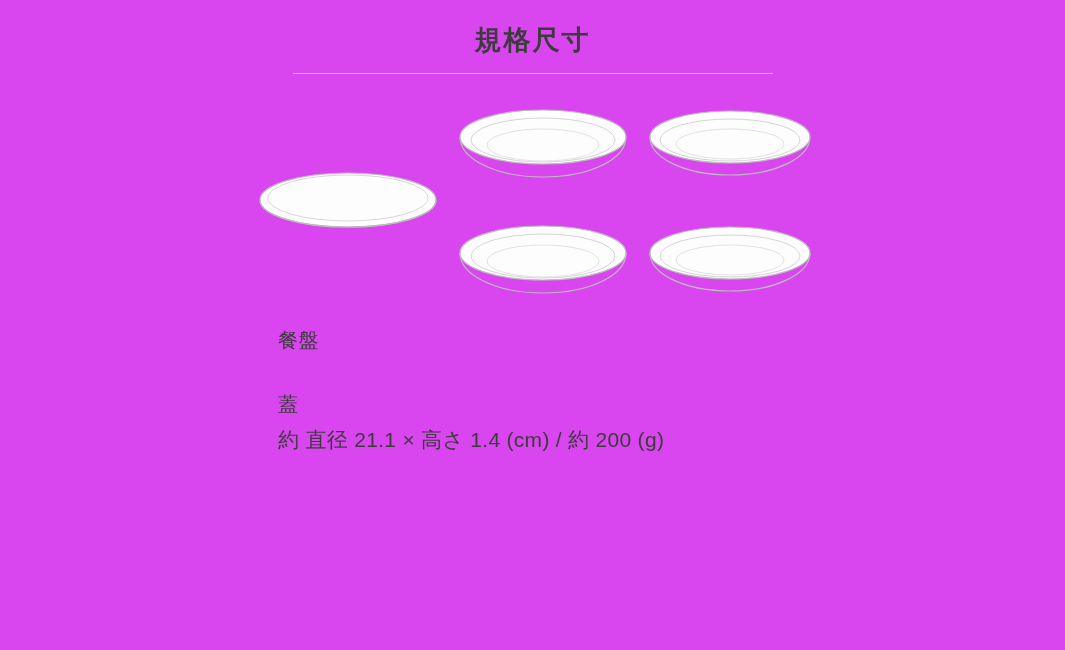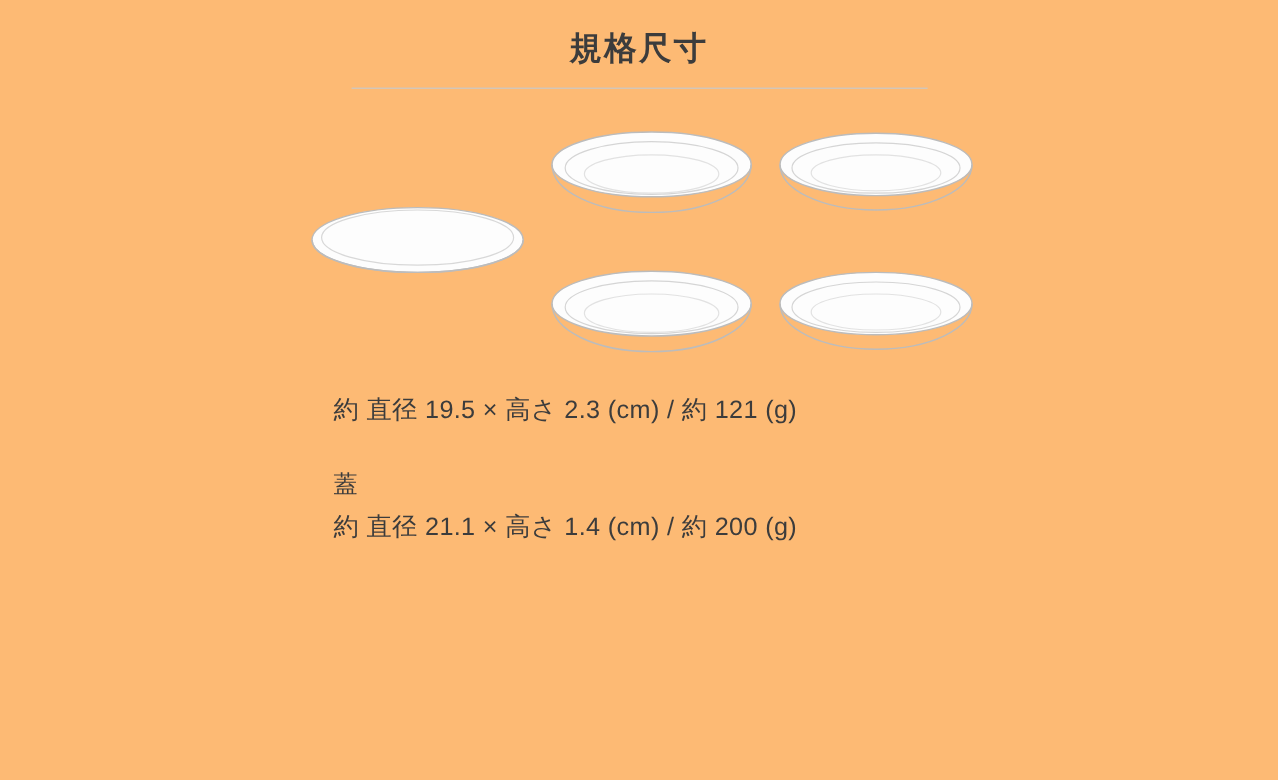--- a/index.html
+++ b/index.html
@@ -12,21 +12,21 @@
     background: #ffffff;
     font-family: "Liberation Sans", "DejaVu Sans", sans-serif;
     color: #3a3a3a;
     overflow: hidden;
     position: relative;
   }
   .page {
     position: relative;
     width: 1065px;
     height: 650px;
-    background: #fdba74;
+    background: #d946ef;
   }
 
   
   .title-wrap {
     position: absolute;
     top: 24px;
     left: 0;
     width: 1065px;
     text-align: center;
   }
@@ -142,21 +142,21 @@
         <ellipse cx="82" cy="33" rx="70" ry="21" stroke="#d5d5d5" stroke-width="1" fill="none"></ellipse>
         <ellipse cx="82" cy="37" rx="54" ry="15" stroke="#e2e2e2" stroke-width="1" fill="none"></ellipse>
       </svg>
     </div>
 
   </div>
 
   <div class="specs">
 
     <div>
-      <div class="spec-line">約 直径 19.5 × 高さ 2.3 (cm) / 約 121 (g)</div>
+      <div class="spec-heading">餐盤</div>
     </div>
 
     <div class="spec-gap"></div>
 
     <div>
       <div class="spec-heading">蓋</div>
       <div class="spec-line">約 直径 21.1 × 高さ 1.4 (cm) / 約 200 (g)</div>
     </div>
 
   </div>

